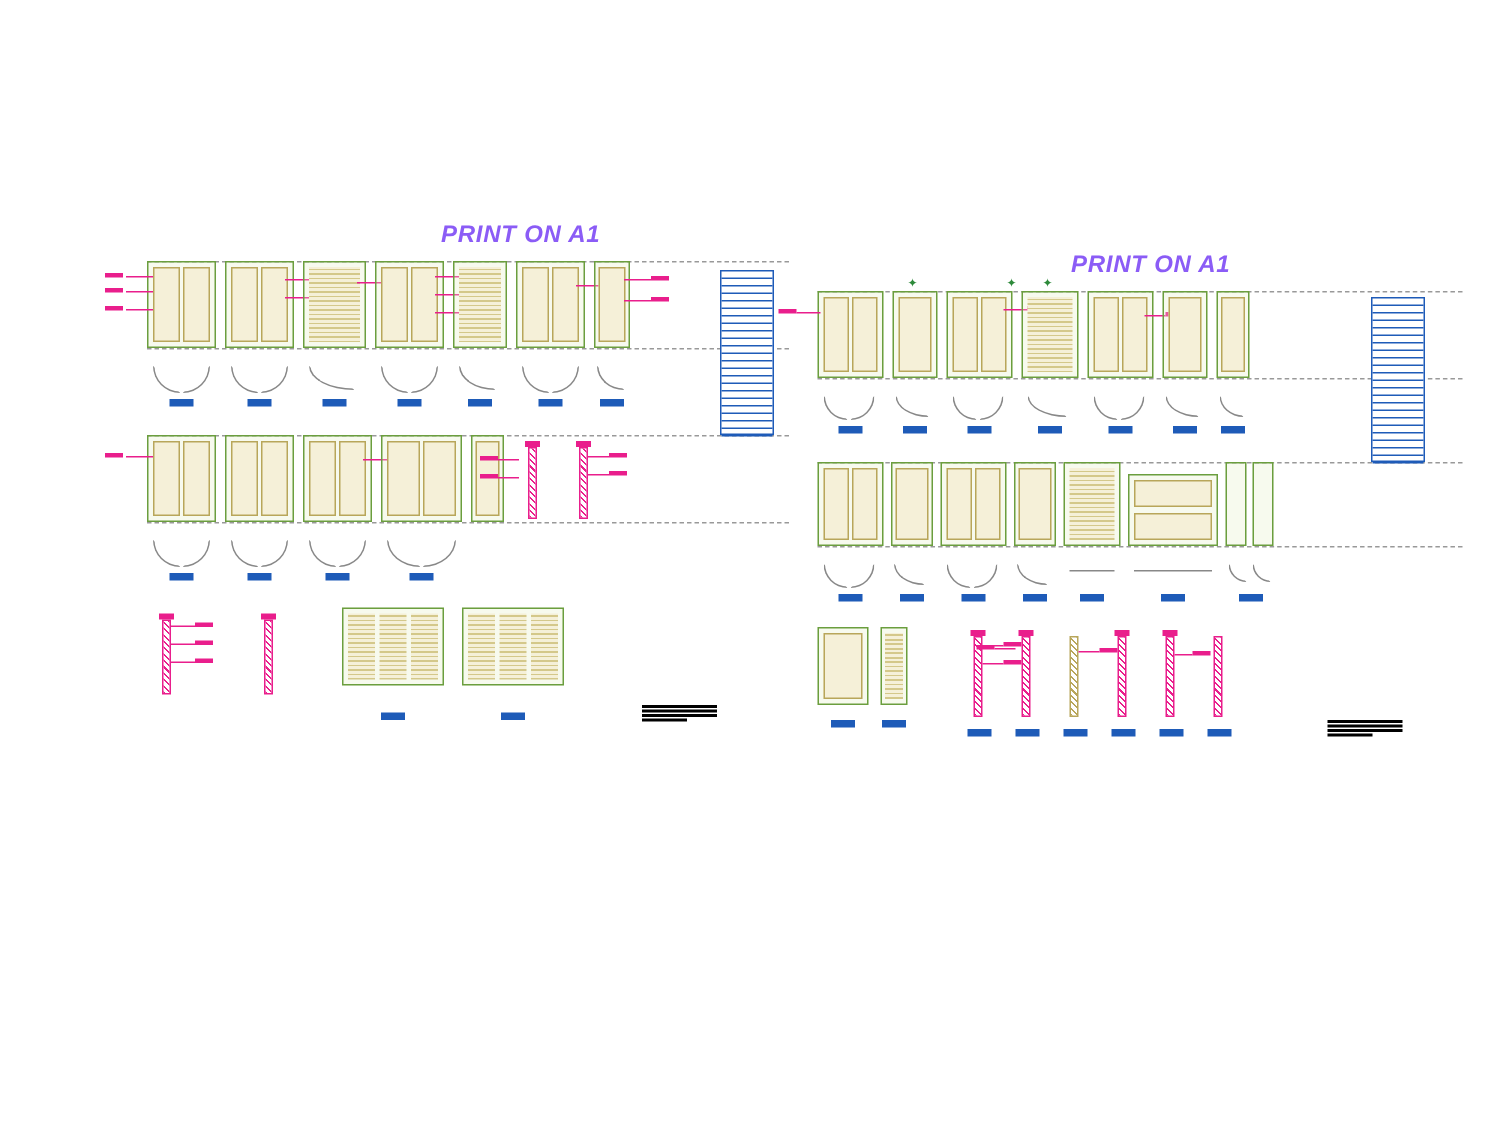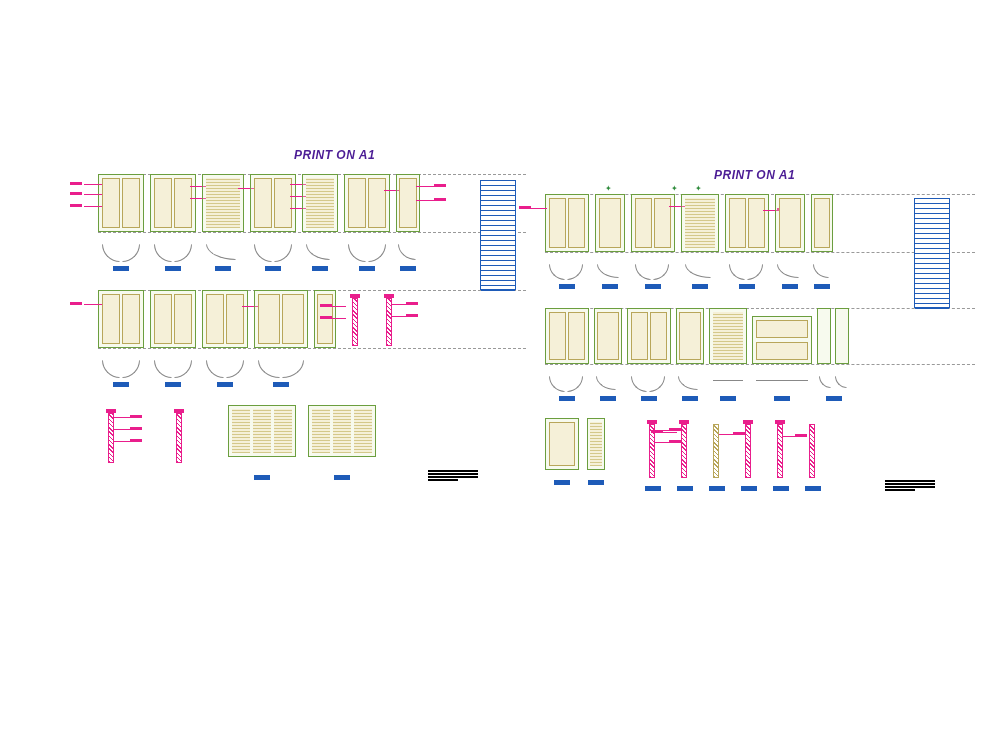--- a/index.html
+++ b/index.html
@@ -1,20 +1,20 @@
 <!DOCTYPE html>
 <html><head>
 <meta charset="utf-8">
 <style>
 *{margin:0;padding:0;box-sizing:border-box}
 body{width:1000px;height:751px;background:#fff;font-family:Arial,sans-serif;position:relative;overflow:hidden}
 .sheet{position:absolute}
 .sheet-left{left:98px;top:150px;width:428px;height:400px}
 .sheet-right{left:545px;top:170px;width:430px;height:400px}
-.title{position:absolute;font-weight:bold;font-size:12px;font-style:italic;letter-spacing:0.5px;color:#4c1d95}
+.title{position:absolute;font-weight:bold;font-size:16px;font-style:italic;letter-spacing:0.5px;color:#8b5cf6}
 .row{position:absolute;width:100%;display:flex;gap:4px}
 .door-unit{position:relative;width:46px;height:58px}
 .door-frame{position:absolute;border:1.5px solid #6b9e3e;background:rgba(230,240,200,0.3)}
 .door-panel{position:absolute;border:1px solid #b8a65a;background:#f5f0d8}
 .door-hatch{position:absolute;background:repeating-linear-gradient(0deg,#d4c88a,#d4c88a 1px,#f5f0d8 1px,#f5f0d8 3px)}
 .magenta-leader{position:absolute;height:1px;background:#e91e8c}
 .magenta-tag{position:absolute;width:12px;height:3px;background:#e91e8c}
 .swing{position:relative;width:46px;height:28px}
 .swing-arc{position:absolute;border:1px solid #888;border-top-color:transparent;border-right-color:transparent;border-radius:0 0 0 100%}
 .swing-line{position:absolute;height:1px;background:#888}

